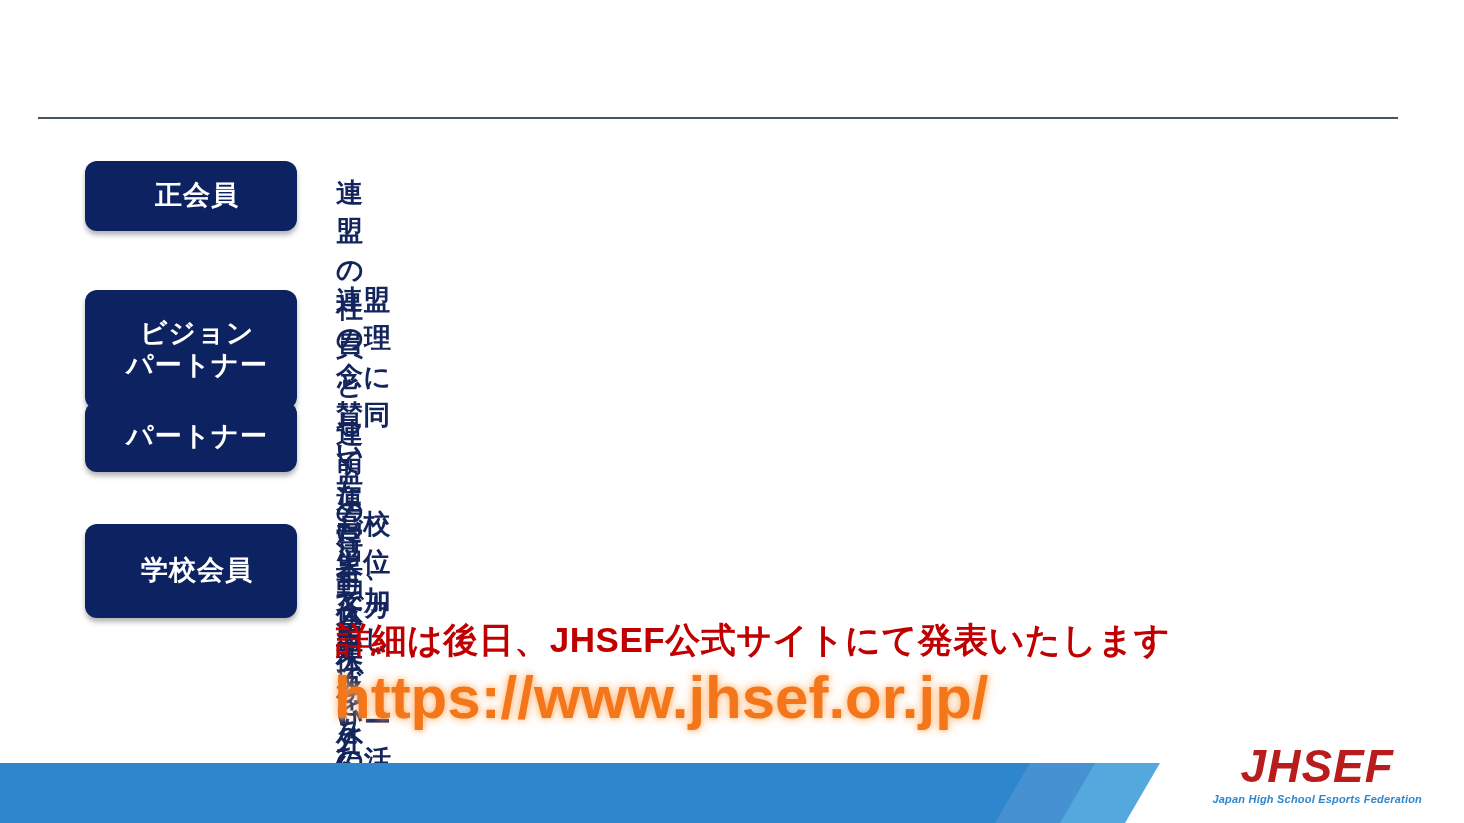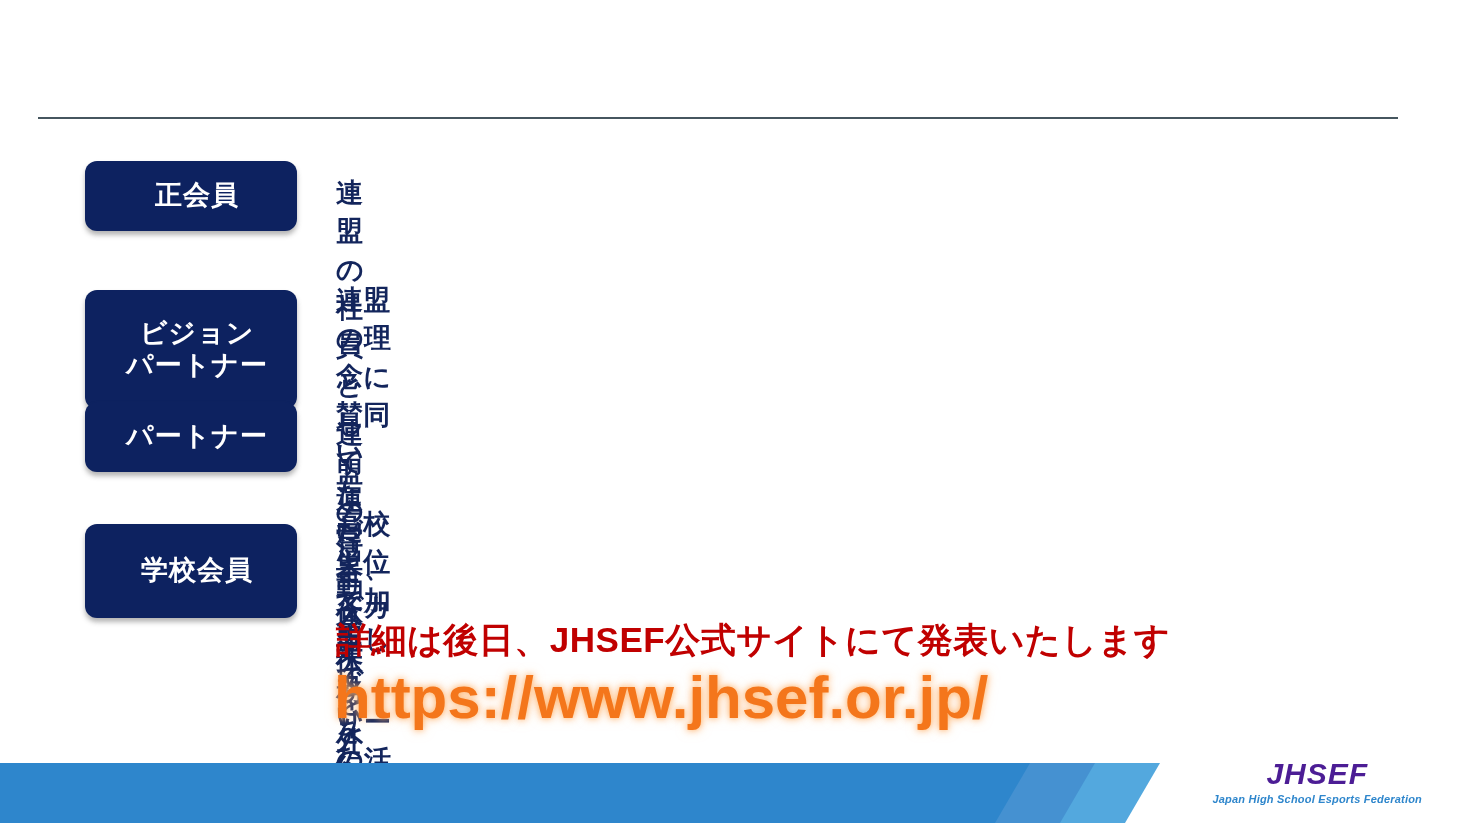--- a/index.html
+++ b/index.html
@@ -134,24 +134,24 @@
 
   
   .logo {
     position: absolute;
     right: 42px;
     bottom: 18px;
     text-align: center;
     line-height: 1;
   }
   .logo-mark {
-    font-size: 30px;
+    font-size: 46px;
     font-weight: bold;
     font-style: italic;
-    color: #4c1d95;
+    color: #b91c1c;
     letter-spacing: 1px;
   }
   .logo-tagline {
     margin-top: 5px;
     font-size: 11px;
     font-weight: bold;
     font-style: italic;
     color: #2E86CC;
     letter-spacing: 0.2px;
     white-space: nowrap;

